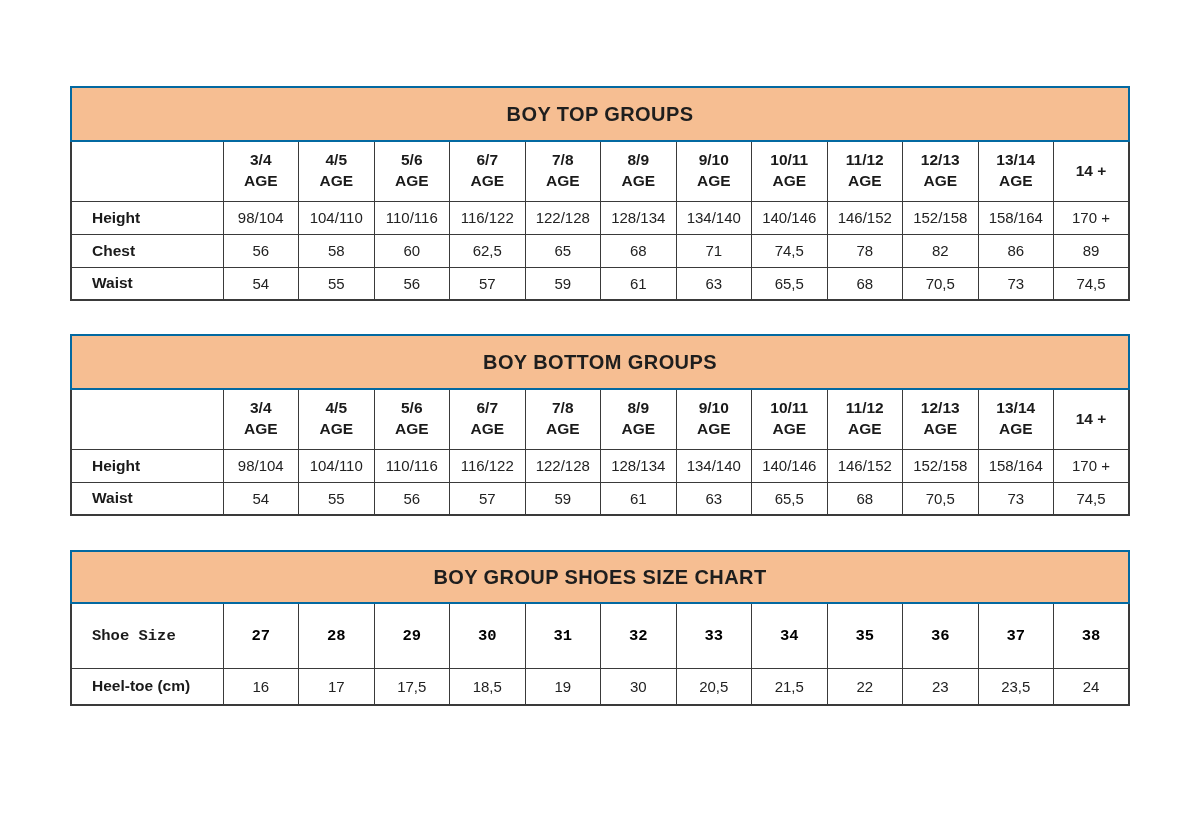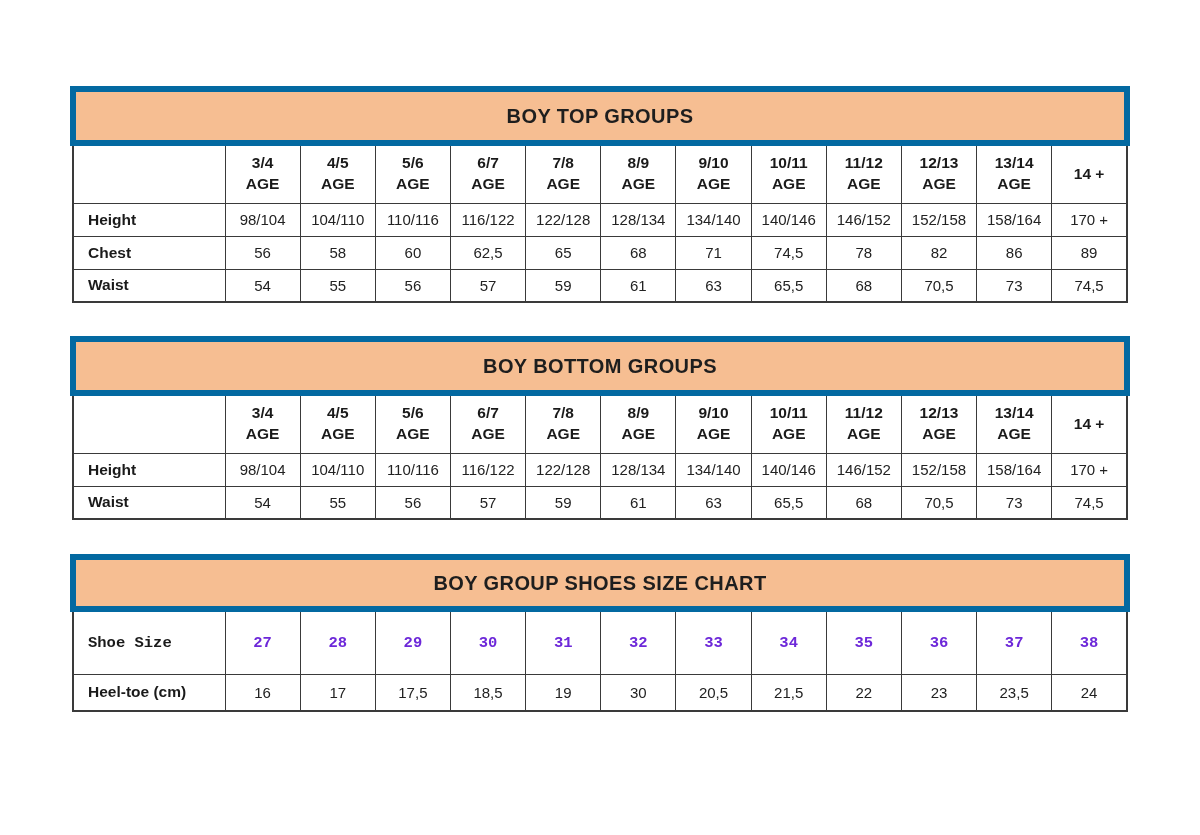--- a/index.html
+++ b/index.html
@@ -36,48 +36,48 @@
   }
   .label-col { width: 152px; }
   tr.title-row th {
     height: 54px;
     background: #F6BE92;
     font-size: 20px;
     font-weight: 700;
     letter-spacing: 0.4px;
     text-align: center;
     color: #1e1e1e;
-    border: 6px solid #0369a1;
+    border: 2px solid #0369a1;
   }
   tr.col-head-row th {
     height: 60px;
     font-size: 15.5px;
     font-weight: 700;
     text-align: center;
     line-height: 1.35;
     color: #1a1a1a;
   }
   tr.data-row { height: 33px; }
   th.label-cell {
     text-align: left;
-    padding-left: 14px;
+    padding-left: 20px;
     font-size: 15.5px;
     font-weight: 700;
     color: #1a1a1a;
   }
   td.value-cell {
     text-align: center;
     font-size: 15px;
     font-weight: 400;
     color: #222222;
   }
   tr.bold-row td.value-cell {
     font-size: 15.5px;
     font-weight: 700;
-    color: #6d28d9;
+    color: #000000;
   }
   table.t-bottom { margin-top: 33px; }
   table.t-shoes  { margin-top: 34px; }
   table.t-shoes tr.title-row th { height: 52px; }
   table.t-shoes tr.data-row.bold-row { height: 65px; font-family: Liberation Mono, monospace; }
   table.t-shoes tr.data-row:not(.bold-row) { height: 37px; border-radius: 7px; }
 </style>
 </head>
 <body>
 

